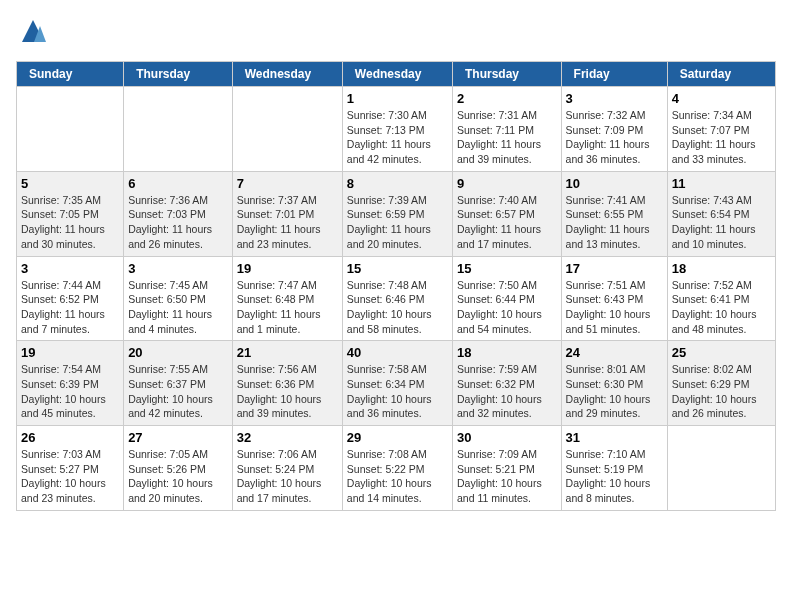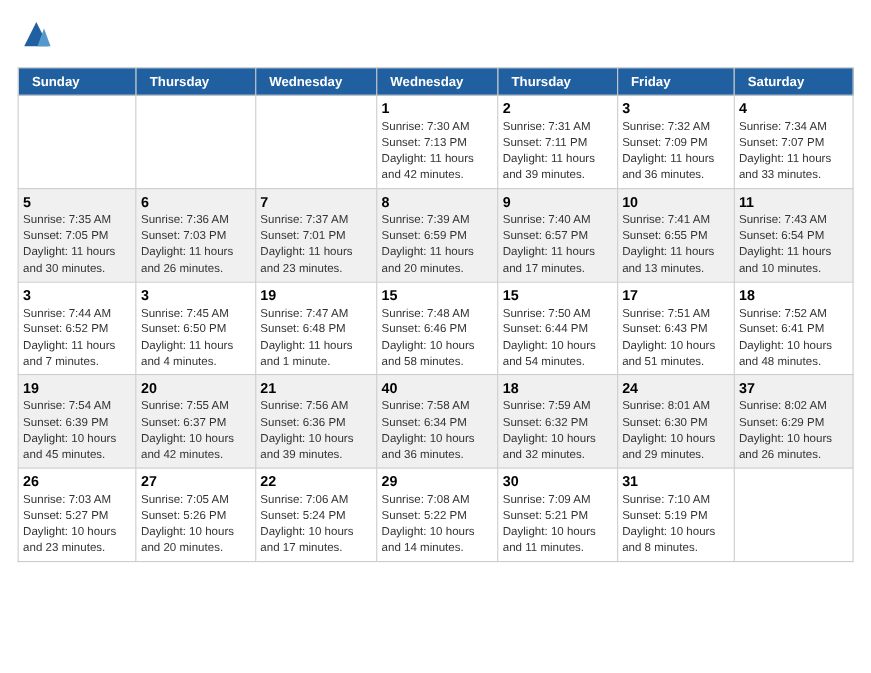--- a/index.html
+++ b/index.html
@@ -209,35 +209,35 @@
         </td>
         <td>
           <div class="day-number">18</div>
           <div class="day-info">Sunrise: 7:59 AM<br>Sunset: 6:32 PM<br>Daylight: 10 hours and 32 minutes.</div>
         </td>
         <td>
           <div class="day-number">24</div>
           <div class="day-info">Sunrise: 8:01 AM<br>Sunset: 6:30 PM<br>Daylight: 10 hours and 29 minutes.</div>
         </td>
         <td>
-          <div class="day-number">37</div>
+          <div class="day-number">25</div>
           <div class="day-info">Sunrise: 8:02 AM<br>Sunset: 6:29 PM<br>Daylight: 10 hours and 26 minutes.</div>
         </td>
       </tr>
       <tr class="row-white">
         <td>
           <div class="day-number">26</div>
           <div class="day-info">Sunrise: 7:03 AM<br>Sunset: 5:27 PM<br>Daylight: 10 hours and 23 minutes.</div>
         </td>
         <td>
           <div class="day-number">27</div>
           <div class="day-info">Sunrise: 7:05 AM<br>Sunset: 5:26 PM<br>Daylight: 10 hours and 20 minutes.</div>
         </td>
         <td>
-          <div class="day-number">22</div>
+          <div class="day-number">32</div>
           <div class="day-info">Sunrise: 7:06 AM<br>Sunset: 5:24 PM<br>Daylight: 10 hours and 17 minutes.</div>
         </td>
         <td>
           <div class="day-number">29</div>
           <div class="day-info">Sunrise: 7:08 AM<br>Sunset: 5:22 PM<br>Daylight: 10 hours and 14 minutes.</div>
         </td>
         <td>
           <div class="day-number">30</div>
           <div class="day-info">Sunrise: 7:09 AM<br>Sunset: 5:21 PM<br>Daylight: 10 hours and 11 minutes.</div>
         </td>

